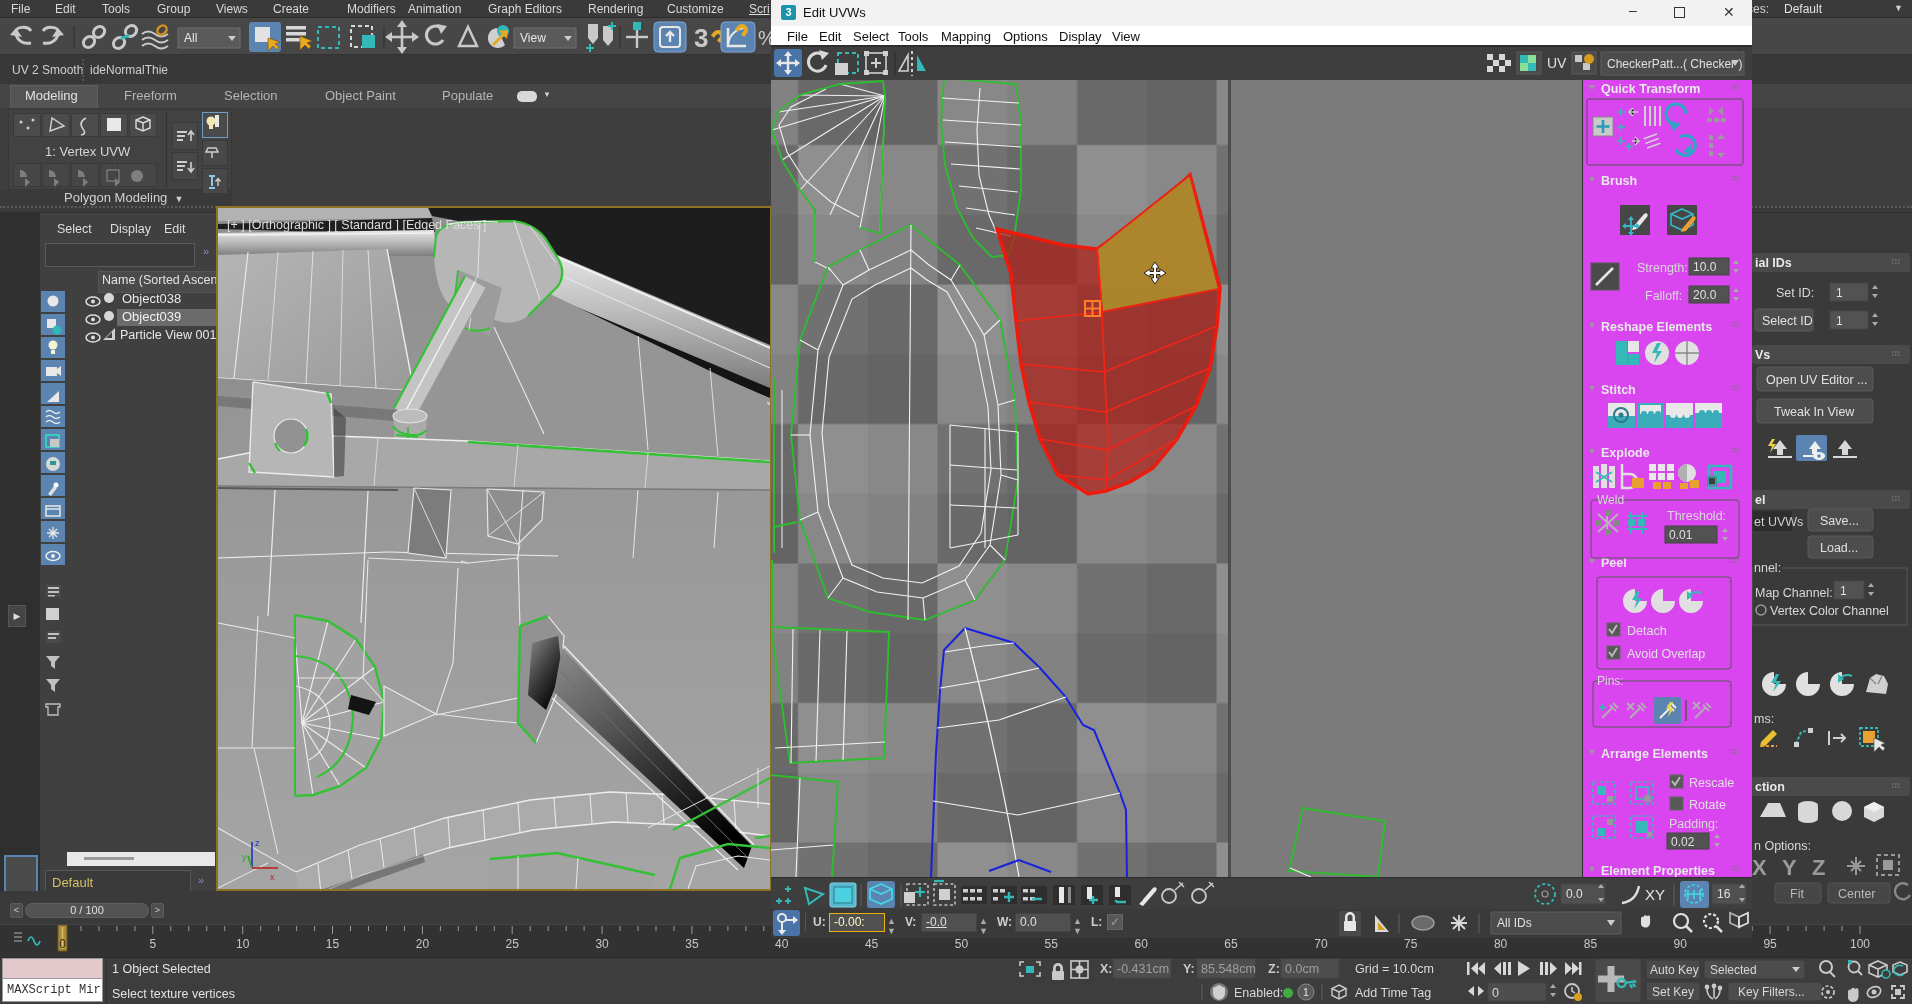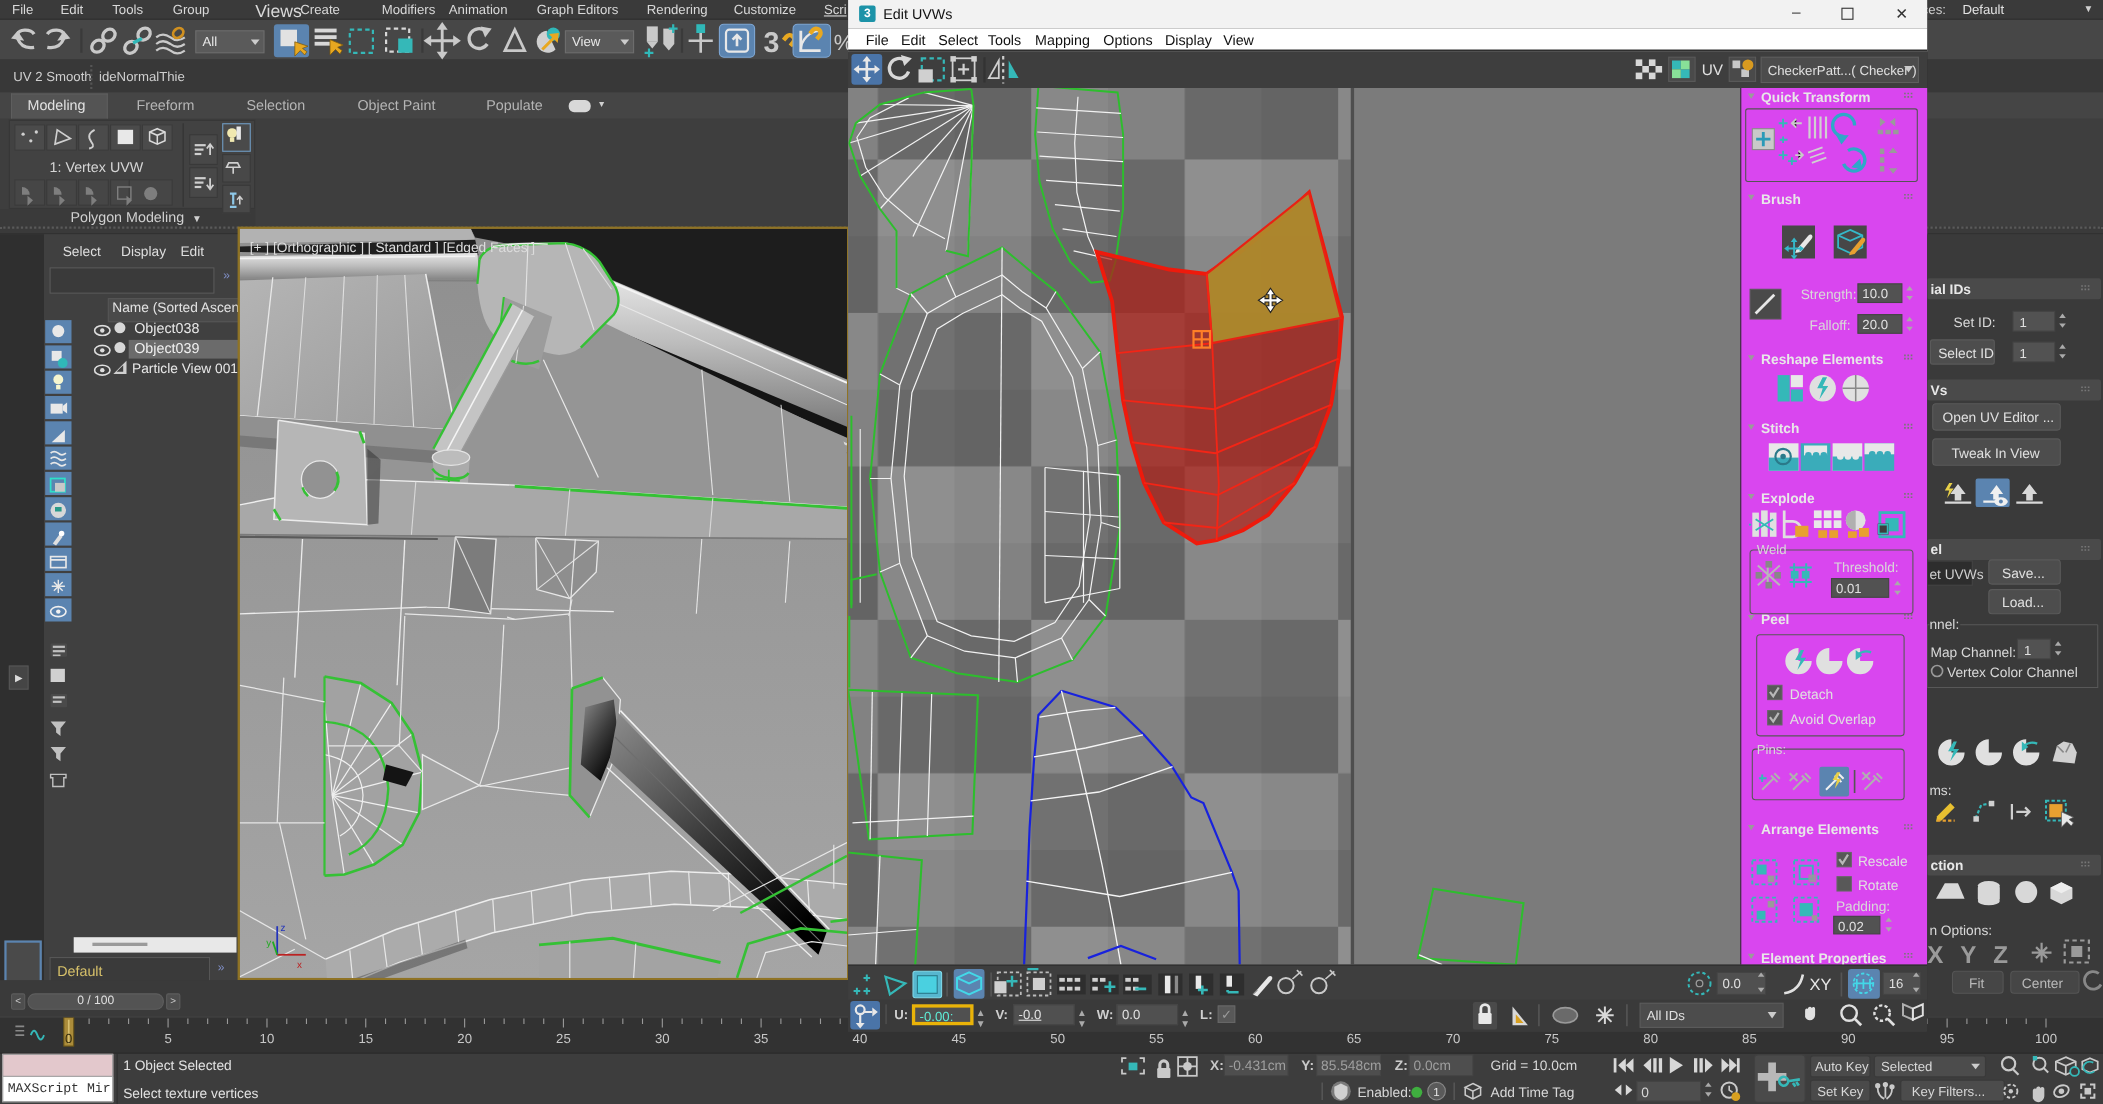--- a/index.html
+++ b/index.html
@@ -11,21 +11,21 @@
 </style>
 </head>
 <body>
 <div id="stage">
 
   <div class="abs" style="left:0;top:0;width:1912px;height:18px;background:#3a3a3a;border-bottom:1px solid #2c2c2c;">
     <div class="t" style="left:11px;top:2px;color:#d9d9d9;font-size:12px;">File</div>
     <div class="t" style="left:55px;top:2px;color:#d9d9d9;font-size:12px;">Edit</div>
     <div class="t" style="left:102px;top:2px;color:#d9d9d9;font-size:12px;">Tools</div>
     <div class="t" style="left:157px;top:2px;color:#d9d9d9;font-size:12px;">Group</div>
-    <div class="t" style="left:232px;top:2px;color:#d9d9d9;font-size:16px;">Views</div>
+    <div class="t" style="left:216px;top:2px;color:#d9d9d9;font-size:12px;">Views</div>
     <div class="t" style="left:273px;top:2px;color:#d9d9d9;font-size:12px;">Create</div>
     <div class="t" style="left:335px;top:2px;color:#d9d9d9;font-size:12px;margin-left:12px;">Modifiers</div>
     <div class="t" style="left:408px;top:2px;color:#d9d9d9;font-size:12px;">Animation</div>
     <div class="t" style="left:488px;top:2px;color:#d9d9d9;font-size:12px;">Graph Editors</div>
     <div class="t" style="left:588px;top:2px;color:#d9d9d9;font-size:12px;">Rendering</div>
     <div class="t" style="left:667px;top:2px;color:#d9d9d9;font-size:12px;">Customize</div>
     <div class="t" style="left:749px;top:2px;color:#d9d9d9;font-size:12px;text-decoration:underline;">Scri</div>
     <div class="t" style="left:1747px;top:2px;color:#cfcfcf;font-size:12px;">ces:</div>
     <div class="t" style="left:1784px;top:2px;color:#e2e2e2;font-size:12px;">Default</div>
     <div class="t" style="left:1894px;top:3px;color:#cfcfcf;font-size:9px;">▼</div>
@@ -1414,21 +1414,21 @@
               <circle cx="9" cy="8" r="4"></circle>
               <line x1="9" y1="12" x2="9" y2="20"></line>
               <line x1="12" y1="10" x2="20" y2="10"></line>
             </g>
             <polygon points="20,6 25,10 20,14" fill="#e8e8e8"></polygon>
             <polygon points="5,20 9,25 13,20" fill="#e8e8e8"></polygon>
           </svg>
       </div>
       <div class="abs" style="left:34px;top:4px;width:1px;height:18px;background:#555;"></div>
       <div class="t" style="left:42px;top:6px;color:#cfcfcf;font-size:12px;font-weight:bold;">U:</div>
-      <div class="abs" style="left:58px;top:4px;width:56px;height:19px;background:#505050;border:3px solid #eab308;color:#5eead4;font-size:12px;line-height:17px;padding-left:4px;">-0.00:</div>
+      <div class="abs" style="left:58px;top:4px;width:56px;height:19px;background:#505050;border:1px solid #eab308;color:#fef9c3;font-size:12px;line-height:17px;padding-left:4px;">-0.00:</div>
       <div class="t" style="left:116px;top:7px;color:#aaa;font-size:9px;">▲<br>▼</div>
       <div class="t" style="left:134px;top:6px;color:#cfcfcf;font-size:12px;font-weight:bold;">V:</div>
       <div class="abs" style="left:150px;top:4px;width:56px;height:19px;background:#505050;border:1px solid #444;color:#e0e0e0;font-size:12px;line-height:17px;padding-left:4px;text-decoration:underline;">-0.0</div>
       <div class="t" style="left:208px;top:7px;color:#aaa;font-size:9px;">▲<br>▼</div>
       <div class="t" style="left:226px;top:6px;color:#cfcfcf;font-size:12px;font-weight:bold;">W:</div>
       <div class="abs" style="left:244px;top:4px;width:56px;height:19px;background:#505050;border:1px solid #444;color:#e0e0e0;font-size:12px;line-height:17px;padding-left:4px;">0.0</div>
       <div class="t" style="left:302px;top:7px;color:#aaa;font-size:9px;">▲<br>▼</div>
       <div class="t" style="left:320px;top:6px;color:#cfcfcf;font-size:12px;font-weight:bold;">L:</div>
       <div class="abs" style="left:336px;top:5px;width:16px;height:16px;background:#585858;border:1px solid #666;color:#9a9a9a;font-size:12px;text-align:center;line-height:15px;">✓</div>
       <svg class="abs" style="left:560px;top:0;" width="421" height="29">

